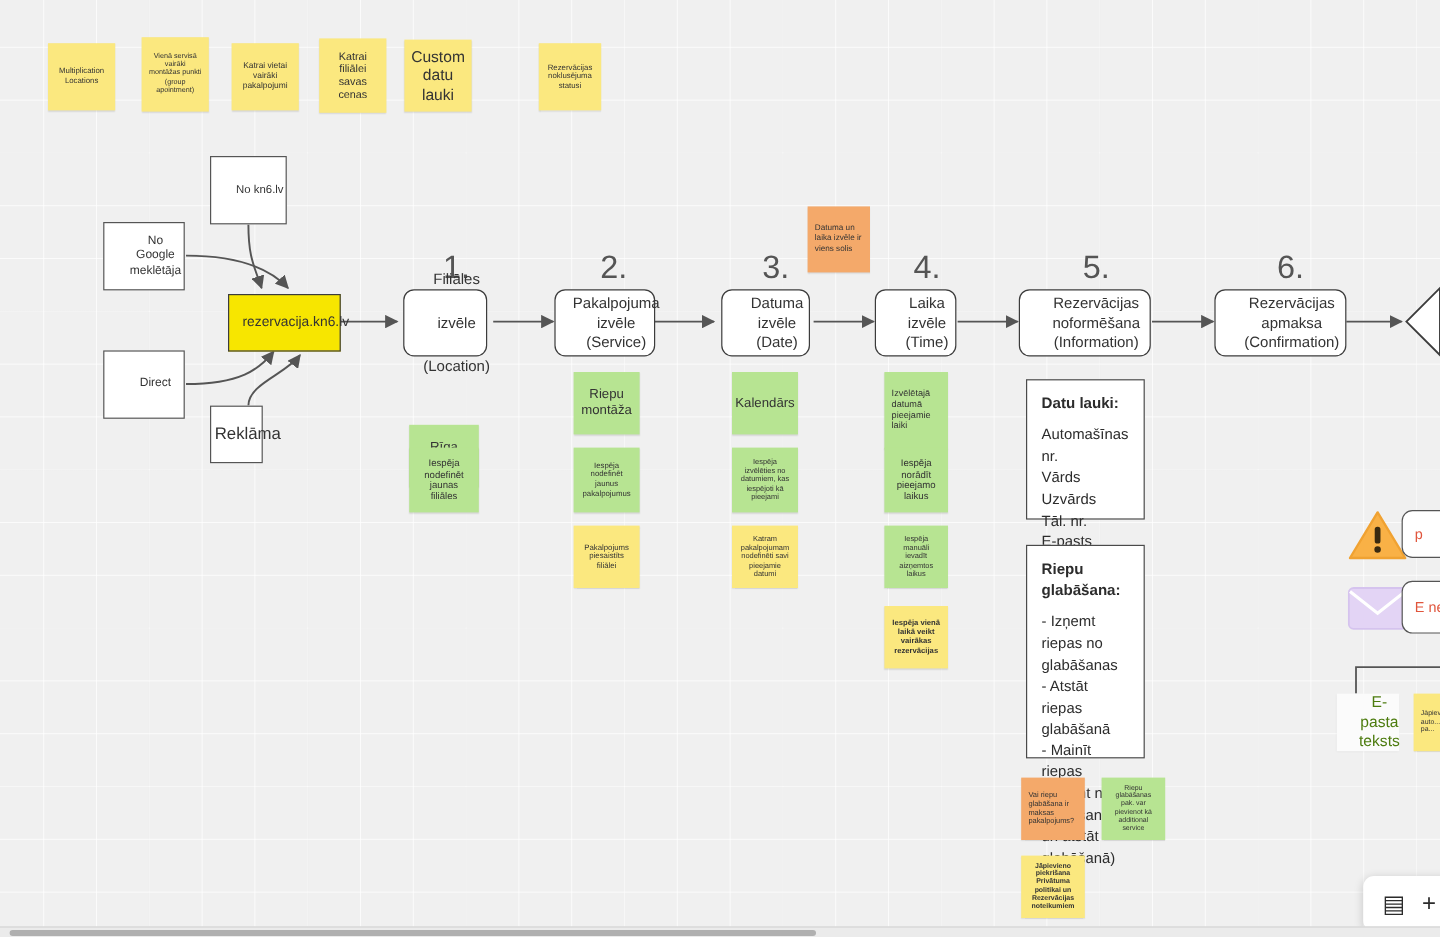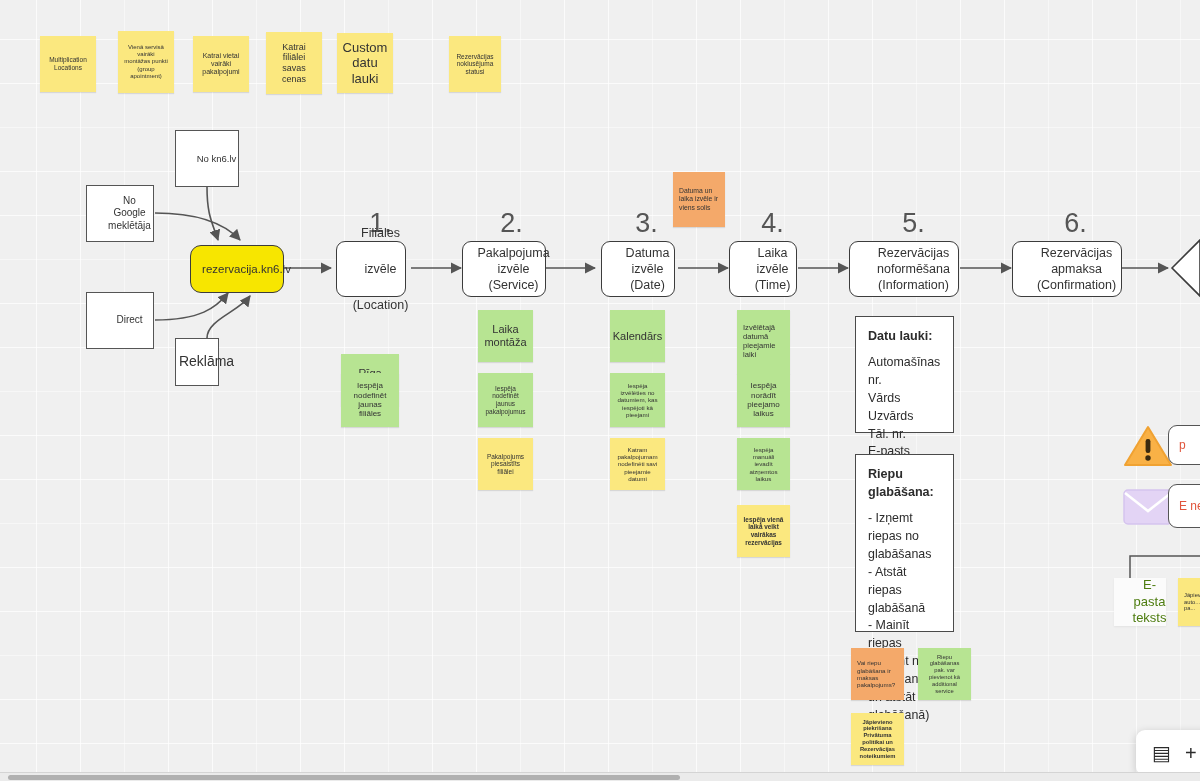--- a/index.html
+++ b/index.html
@@ -38,21 +38,21 @@
   .box{
     background:#ffffff;border:1.4px solid #555;
     display:flex;align-items:center;justify-content:center;
     text-align:center;line-height:1.22;
   }
   .rbox{
     background:#ffffff;border:1.6px solid #3c3c3c;border-radius:9px;
     display:flex;flex-direction:column;align-items:center;justify-content:center;
     text-align:center;line-height:1.30;font-size:13.5px;color:#333;
   }
-  .rbox.hub{background:#f7e600;border-color:#3c3c3c;font-size:11.5px;border-radius:11px;}
+  .rbox.hub{background:#f7e600;border-color:#3c3c3c;font-size:11.5px;border-radius:0;}
   .stepnum{
     font-size:27px;color:#555;text-align:center;font-weight:normal;
   }
 
   
   .panel{
     background:#fff;border:1.5px solid #4a4a4a;
     padding:10px 12px;font-size:12.4px;line-height:1.44;color:#2c2c2c;
     text-align:left;box-sizing:border-box;
   }
@@ -179,21 +179,21 @@
     <span>Rezervācijas</span>
     <span>apmaksa</span>
     <span>(Confirmation)</span>
   </div>
 
   <div class="abs note orange" style="left:673px;top:172px;width:52px;height:55px;font-size:6.8px;text-align:left;justify-content:flex-start;">Datuma un laika izvēle ir viens solis</div>
 
   <div class="abs note green" style="left:341px;top:310px;width:58px;height:52px;font-size:11px;margin-top:44px;">Rīga Madona</div>
   <div class="abs note green" style="left:341px;top:373px;width:58px;height:54px;font-size:8px;">Iespēja nodefinēt jaunas filiāles</div>
 
-  <div class="abs note green" style="left:478px;top:310px;width:55px;height:52px;font-size:11px;">Laika montāža</div>
+  <div class="abs note green" style="left:478px;top:310px;width:55px;height:52px;font-size:11px;">Riepu montāža</div>
   <div class="abs note green" style="left:478px;top:373px;width:55px;height:54px;font-size:6.5px;">Iespēja nodefinēt jaunus pakalpojumus</div>
   <div class="abs note yellow" style="left:478px;top:438px;width:55px;height:52px;font-size:6.5px;">Pakalpojums piesaistīts filiālei</div>
 
   <div class="abs note green" style="left:610px;top:310px;width:55px;height:52px;font-size:11px;">Kalendārs</div>
   <div class="abs note green" style="left:610px;top:373px;width:55px;height:54px;font-size:6.2px;">Iespēja izvēlēties no datumiem, kas iespējoti kā pieejami</div>
   <div class="abs note yellow" style="left:610px;top:438px;width:55px;height:52px;font-size:6.2px;">Katram pakalpojumam nodefinēti savi pieejamie datumi</div>
 
   <div class="abs note green" style="left:737px;top:310px;width:53px;height:64px;font-size:7.6px;text-align:left;justify-content:flex-start;">Izvēlētajā datumā pieejamie laiki</div>
   <div class="abs note green" style="left:737px;top:373px;width:53px;height:54px;font-size:8px;">Iespēja norādīt pieejamo laikus</div>
   <div class="abs note green" style="left:737px;top:438px;width:53px;height:52px;font-size:6.2px;">Iespēja manuāli ievadīt aizņemtos laikus</div>

